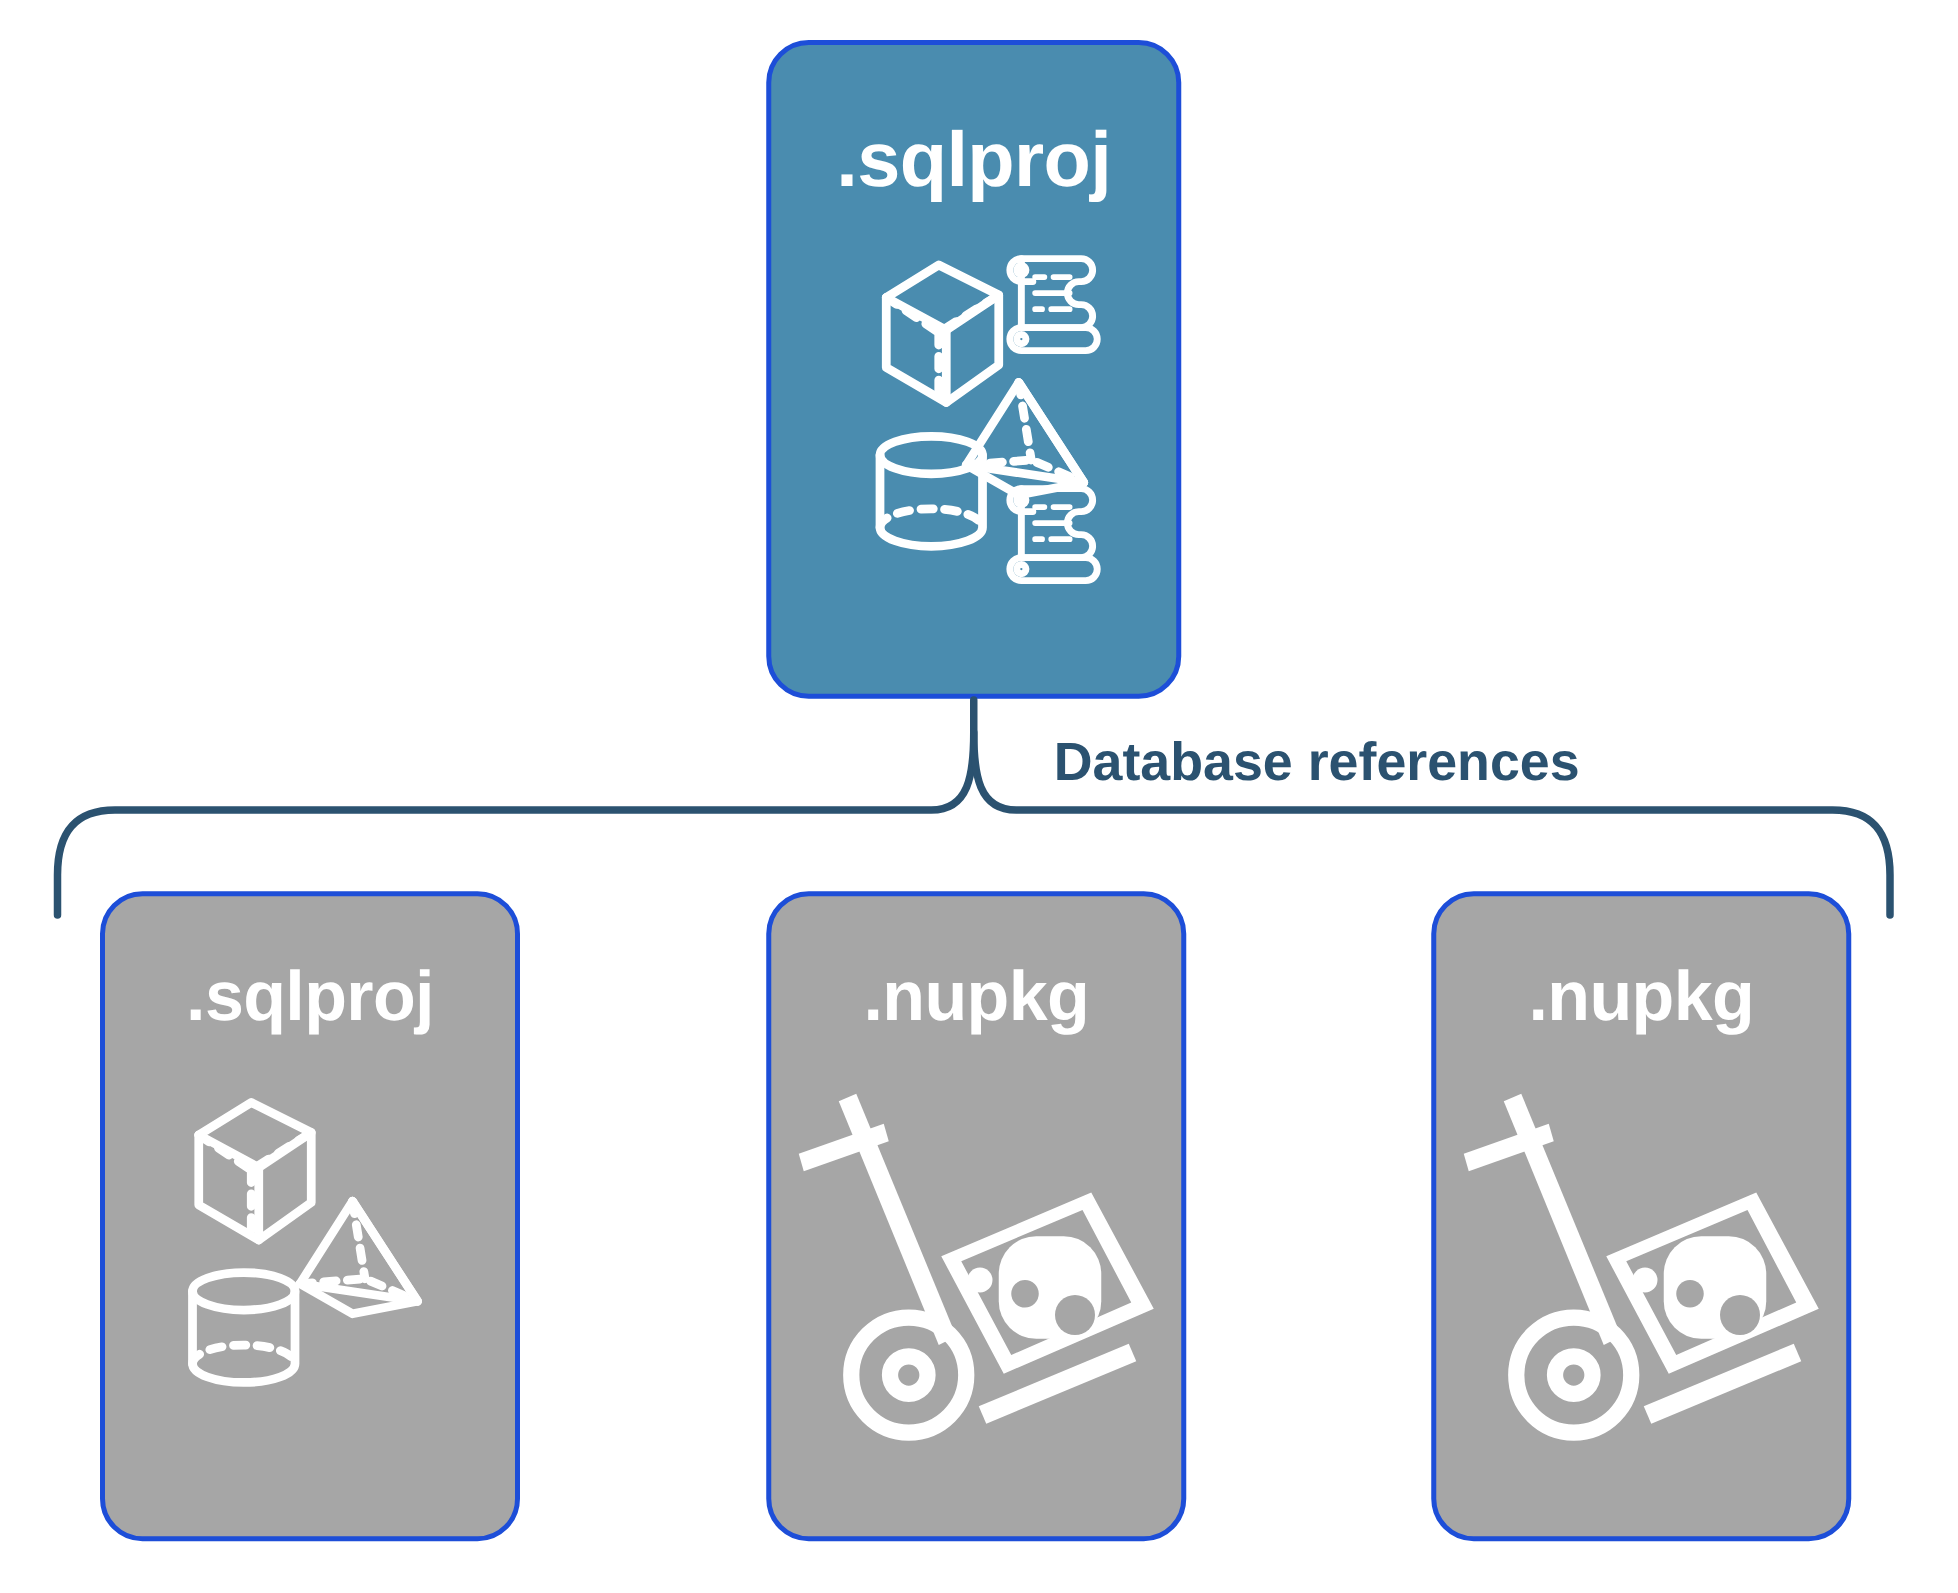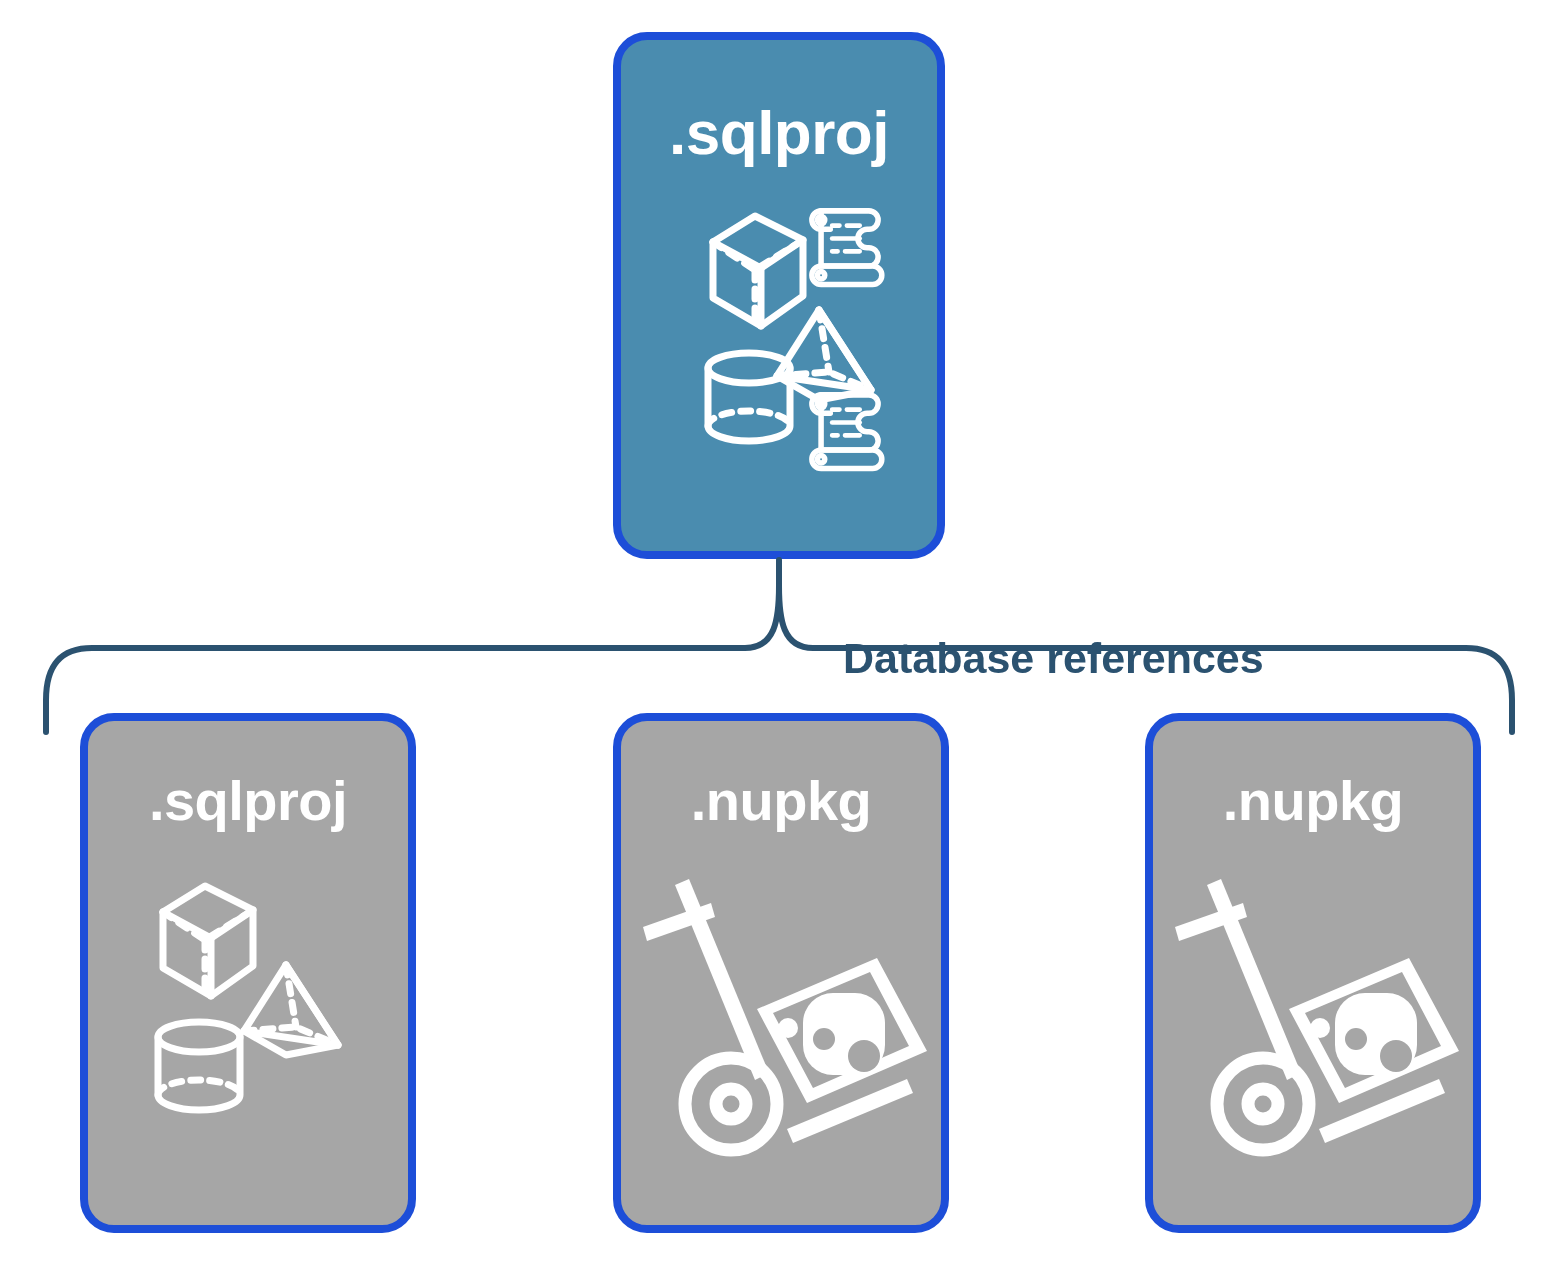--- a/index.html
+++ b/index.html
@@ -14,21 +14,21 @@
     position: relative;
     width: 1566px;
     height: 1274px;
     background: #ffffff;
     overflow: hidden;
   }
   .card {
     position: absolute;
     box-sizing: border-box;
     border-radius: 34px;
-    border: 8px solid #1d4ed8;
+    border: 4px solid #1d4ed8;
     display: block;
   }
   .card.primary {
     background: #4A8CAF;
   }
   .card.secondary {
     background: #A6A6A6;
   }
   .card-title {
     position: absolute;
@@ -54,21 +54,20 @@
     height: 1274px;
     pointer-events: none;
   }
   .brace-label {
     position: absolute;
     color: #2B5270;
     font-weight: bold;
     white-space: nowrap;
     line-height: 1;
     user-select: none;
-    margin-top: 48px;
   }
 </style>
 </head>
 <body>
 
 <div id="stage">
 
   <div class="card primary" style="left:613px; top:32px; width:332px; height:527px;">
 
     <div class="card-title" style="top:62px; font-size:62px;">.sqlproj</div>

